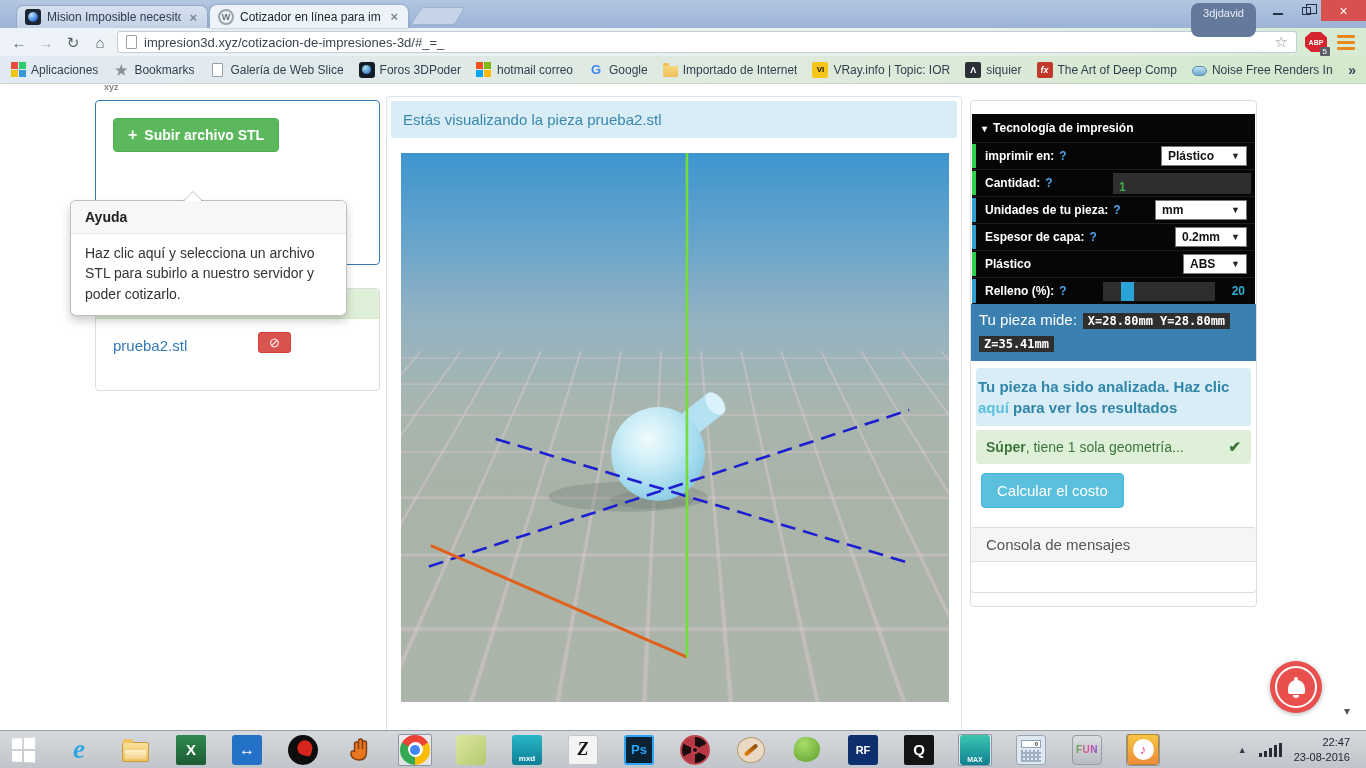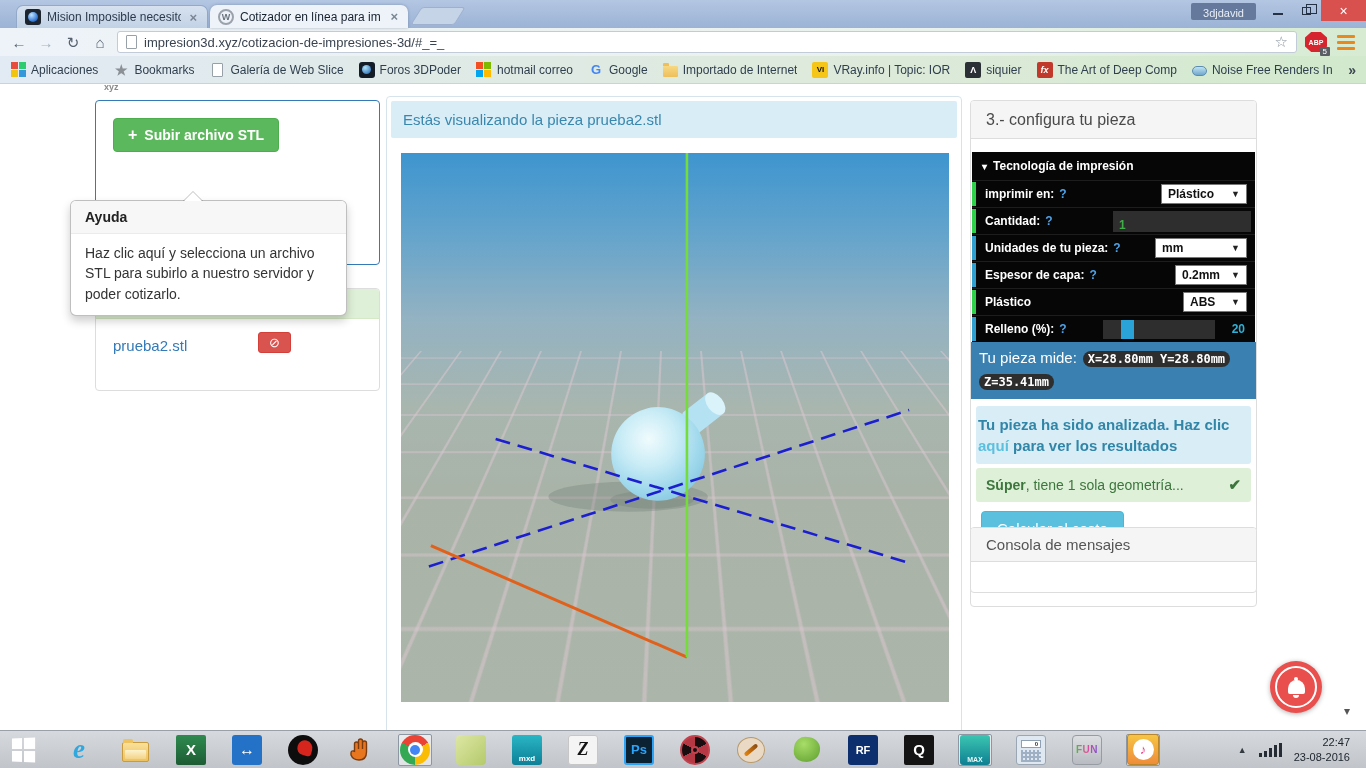--- a/index.html
+++ b/index.html
@@ -16,22 +16,22 @@
   .tab-active { left:210px; width:198px; background:#eef3f9; color:#17222f; z-index:2;
                 box-shadow:0 0 3px rgba(40,60,90,.35); }
   .tab-title { flex:1; overflow:hidden; text-overflow:clip; }
   .tab-close { color:#7a8694; font-size:13px; font-weight:bold; padding:0 2px; }
   .newtab-stub { position:absolute; left:416px; top:7px; width:44px; height:18px;
                  background:#c6d4e8; transform:skewX(-32deg); border-radius:3px; border:1px solid #9db1cf; }
   .fv { width:16px; height:16px; flex:none; display:inline-flex; align-items:center; justify-content:center; }
   .fv-sphere { background:#1c2430; border-radius:3px; }
   .fv-sphere span { width:10px; height:10px; border-radius:50%; background:radial-gradient(circle at 35% 30%,#bfe4ff,#2a6fd0 70%,#123a80); }
   .fv-wp { border:2px solid #9aa2ab; border-radius:50%; color:#6a737c; font-size:9px; font-weight:bold; }
-  .profile-badge { position:absolute; right:110px; top:3px; height:17px; line-height:21px; padding:0 12px;
-                   background:#64799c; color:#e9eef6; font-size:11px; border-radius:2px; }
+  .profile-badge { position:absolute; right:110px; top:3px; height:34px; line-height:21px; padding:0 12px;
+                   background:#64799c; color:#e9eef6; font-size:11px; border-radius:8px; }
   .winbtns { position:absolute; right:0; top:0; display:flex; height:21px; }
   .winbtn { width:29px; display:flex; align-items:center; justify-content:center; color:#253246; font-size:13px; }
   .winbtn-close { width:45px; background:#d9514e; color:#fff; font-size:14px; }
   .restore-glyph { position:relative; width:9px; height:8px; border:1px solid #253246; background:transparent; }
   .restore-glyph::before { content:""; position:absolute; top:-4px; left:3px; width:9px; height:8px; border:1px solid #253246; }
   .min-glyph { width:10px; height:0; border-bottom:2px solid #253246; margin-top:6px; }
 
   .toolbar { height:28px; display:flex; align-items:center; gap:7px; padding:0 9px;
              background:linear-gradient(90deg,#eef3f9 0%,#e9f1ec 70%,#d6ebd2 100%); }
   .navbtn { font-size:15px; color:#55616e; width:20px; text-align:center; line-height:1; }
@@ -139,21 +139,21 @@
   .sel .caret { font-size:9px; color:#222; }
   .w86{min-width:86px}.w92{min-width:92px}.w72{min-width:72px}.w64{min-width:64px}
   .inp { background:#2e2e2e; color:#3fae49; width:138px; height:21px; margin-right:4px; padding:3px 6px 0;
          font-size:12px; display:flex; align-items:flex-end; }
   .slider { width:112px; height:19px; background:#2e2e2e; position:relative; }
   .slider-fill { position:absolute; left:18px; top:0; bottom:0; width:13px; background:#2aa3d8; }
   .slider-val { color:#31b0d5; font-weight:bold; margin:0 10px 0 9px; font-size:12px; }
 
   .measures { background:#3a80b0; color:#fff; padding:5px 8px 7px; font-size:15px; line-height:1.5; }
   .mb { background:#2e2e2e; font-family:"DejaVu Sans Mono",monospace; font-size:12px; font-weight:bold;
-        padding:1px 5px; margin-left:6px;border-radius:8px; }
+        padding:1px 5px; margin-left:6px; }
   .mb.z { margin-left:0; }
   .infobox { margin:7px 5px 0; background:#d9edf7; color:#3186a8; font-size:15px; line-height:1.4;
              padding:8px 2px; border-radius:3px;font-weight:bold; }
   .infobox a { color:#5bc0de; text-decoration:none; }
   .successbox { margin:4px 5px 0; background:#dff0d8; color:#3c763d; font-size:14px; padding:8px 10px;
                 border-radius:3px; display:flex; align-items:center; }
   .successbox .chk { margin-left:auto; font-weight:bold; font-size:15px; }
   .btn-calc { display:inline-block; margin:9px 0 0 10px; background:#5bc0de; border:1px solid #46b8da;
               color:#fff; font-size:15px; padding:8px 15px; border-radius:4px; }
 
@@ -401,21 +401,20 @@
         <circle cx="258" cy="302" r="47" fill="url(#sph)"></circle>
         <line x1="28" y1="415" x2="510" y2="258" stroke="#1b1fd0" stroke-width="2.6" stroke-dasharray="15 8"></line>
         <line x1="95" y1="287" x2="512" y2="412" stroke="#1b1fd0" stroke-width="2.6" stroke-dasharray="15 8"></line>
         <line x1="30" y1="394" x2="287" y2="506" stroke="#e0611c" stroke-width="3"></line>
         <line x1="287" y1="0" x2="287" y2="506" stroke="#74dd3a" stroke-width="2.6"></line>
       </svg>
     </div>
   </div>
 
   <div class="card config-card">
-    <div class="card-header config-head">3.- configura tu pieza</div>
     <div class="cfg">
       <div class="cfg-head">
         <span class="caret">▾</span>
         <span>Tecnología de impresión</span>
       </div>
       <div class="cfg-row">
         <span class="accent g"></span>
         <span>imprimir en:</span>
         <span class="help">?</span>
         <span class="ctrl sel w86">

